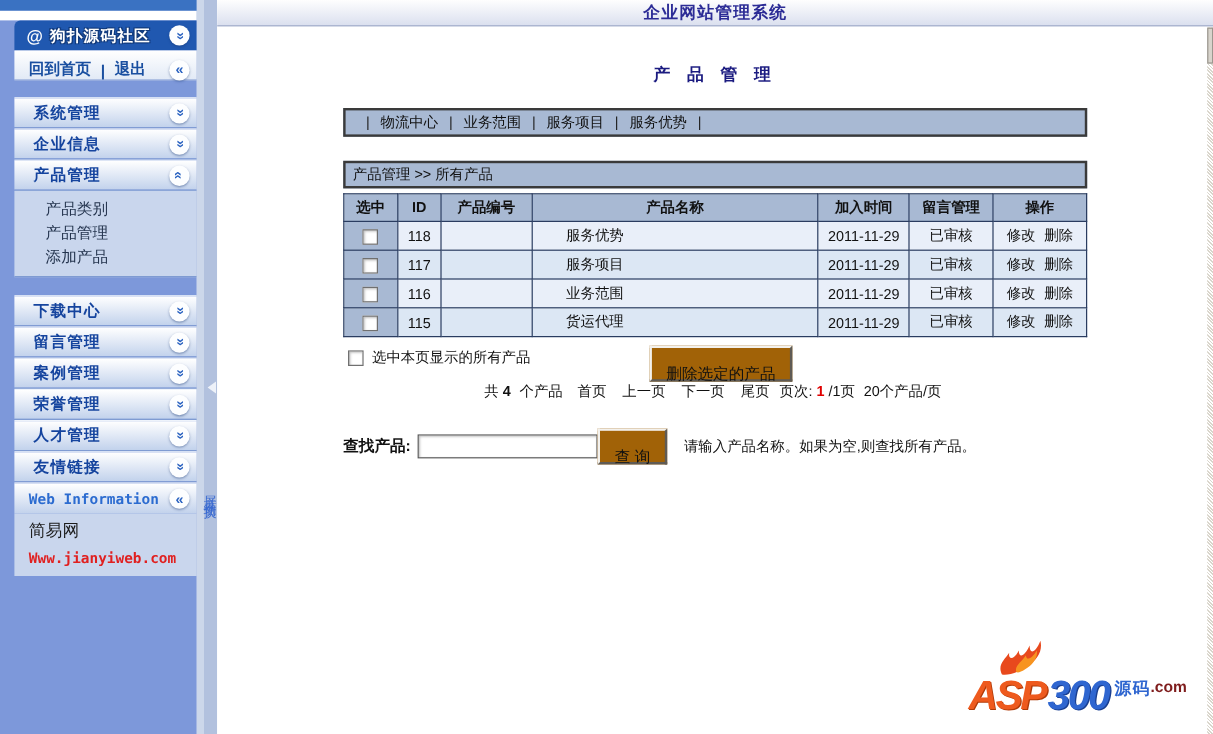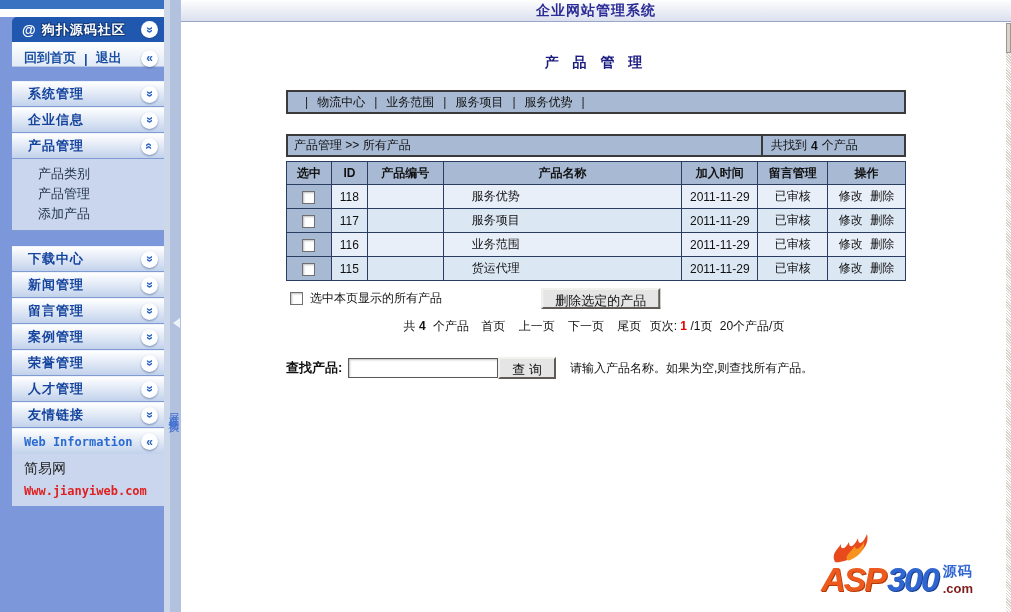--- a/index.html
+++ b/index.html
@@ -79,48 +79,48 @@
   .col-sel{width:45px;} .col-id{width:36px;} .col-code{width:76px;} .col-name{width:239px;}
   .col-date{width:76px;} .col-status{width:70px;} .col-op{width:78px;}
   .op-link { cursor:pointer; margin:0 2px; }
 
   .checkbox { display:inline-block; width:13px; height:13px; background:#fff; border:1px solid #707070;
     box-shadow:inset 1px 1px 2px rgba(0,0,0,.25); vertical-align:middle; cursor:pointer; }
 
   .below-row { margin-top:7px; height:21px; position:relative; font-size:12px; color:#111; }
   .selectall-wrap { position:absolute; left:4px; top:2px; display:flex; align-items:center; }
   .selectall-label { margin-left:7px; }
-  .win-btn { background:#e5e5e5; border-top:2px solid #f3f1ed; border-left:2px solid #f3f1ed;
+  .win-btn { background:#a16207; border-top:2px solid #f3f1ed; border-left:2px solid #f3f1ed;
     border-right:2px solid #5f5b55; border-bottom:2px solid #5f5b55; font-size:13px; color:#111;
-    padding:2px 12px; cursor:pointer; font-family:"Liberation Sans", sans-serif; }
+    padding:13px 12px; cursor:pointer; font-family:"Liberation Sans", sans-serif; }
   .delete-btn { position:absolute; left:50%; transform:translateX(-46%); top:0; height:21px; }
 
   .pagination { margin-top:9px; text-align:center; font-size:12px; color:#111; }
   .pagination span { margin:0 4px; }
   .pagination .pg-link { cursor:pointer; margin:0 5px; }
   .pagination .cur { color:#e00000; font-weight:bold; margin:0; }
   .pagination .tight { margin:0; }
   .bold { font-weight:bold; }
 
   .search-row { margin-top:22px; display:flex; align-items:center; font-size:12px; color:#111; }
   .search-label { font-size:13px; font-weight:bold; margin-right:6px; }
   .search-input { width:150px; height:20px; border:1px solid #5a5a5a;
     box-shadow:inset 1px 1px 2px rgba(0,0,0,.25); font-size:12px; padding:0 3px; outline:none; }
   .search-btn { height:22px; }
   .search-hint { margin-left:14px; }
 
   
   .logo { position:absolute; right:14px; bottom:16px; width:190px; height:52px; }
   .logo-flame { position:absolute; left:18px; top:-14px; }
-  .logo-text { position:absolute; left:0; bottom:0; display:flex; align-items:center;margin-left:14px; }
+  .logo-text { position:absolute; left:0; bottom:0; display:flex; align-items:flex-start; }
   .logo-asp { font-style:italic; font-weight:900; font-size:34px; line-height:0.9; color:#ee5a1e;
     letter-spacing:-2px; text-shadow:1px 1px 0 #b03a08; }
   .logo-300 { font-style:italic; font-weight:900; font-size:34px; line-height:0.9; color:#2f66d0;
     letter-spacing:-2px; margin-left:2px; text-shadow:1px 1px 0 #1a3f90; }
-  .logo-right { display:flex; flex-direction:column; align-items:flex-start; margin-left:5px; }
+  .logo-right { display:flex; flex-direction:row; align-items:flex-start; margin-left:5px; }
   .logo-cn { color:#2f66d0; font-size:14px; font-weight:bold; letter-spacing:1px; }
   .logo-com { color:#7f1d1d; font-size:13px; font-weight:bold; }
 
   
   .scrollbar { position:absolute; right:0; top:23px; width:5px; height:589px;
     background:repeating-linear-gradient(45deg,#ffffff 0 1px,#d9d5cb 1px 2px); }
   .scroll-thumb { position:absolute; top:0; left:0; width:5px; height:30px; background:#d8d4cc;
     border:1px solid #9b978f; cursor:pointer; }
 </style>
 </head>
@@ -179,26 +179,20 @@
 
     <div class="side-gap15"></div>
 
     <div class="menu-item">
       <span class="label">下载中心</span>
       <span class="circle-icon">
           <span class="chev-down">«</span>
         </span>
     </div>
     <div class="menu-item">
-      <span class="label">新闻管理</span>
-      <span class="circle-icon">
-          <span class="chev-down">«</span>
-        </span>
-    </div>
-    <div class="menu-item">
       <span class="label">留言管理</span>
       <span class="circle-icon">
           <span class="chev-down">«</span>
         </span>
     </div>
     <div class="menu-item">
       <span class="label">案例管理</span>
       <span class="circle-icon">
           <span class="chev-down">«</span>
         </span>
@@ -256,25 +250,20 @@
         <span class="tab">业务范围</span>
         <span class="pipe">|</span>
         <span class="tab">服务项目</span>
         <span class="pipe">|</span>
         <span class="tab">服务优势</span>
         <span class="pipe">|</span>
       </div>
 
       <div class="breadcrumb-bar">
         <div class="breadcrumb-left">产品管理 &gt;&gt; 所有产品</div>
-        <div class="breadcrumb-right">
-          <span>共找到</span>
-          <b>4</b>
-          <span>个产品</span>
-        </div>
       </div>
 
       <table class="products">
         <tbody>
             <tr>
           <th class="col-sel">选中</th>
           <th class="col-id">ID</th>
           <th class="col-code">产品编号</th>
           <th class="col-name">产品名称</th>
           <th class="col-date">加入时间</th>

